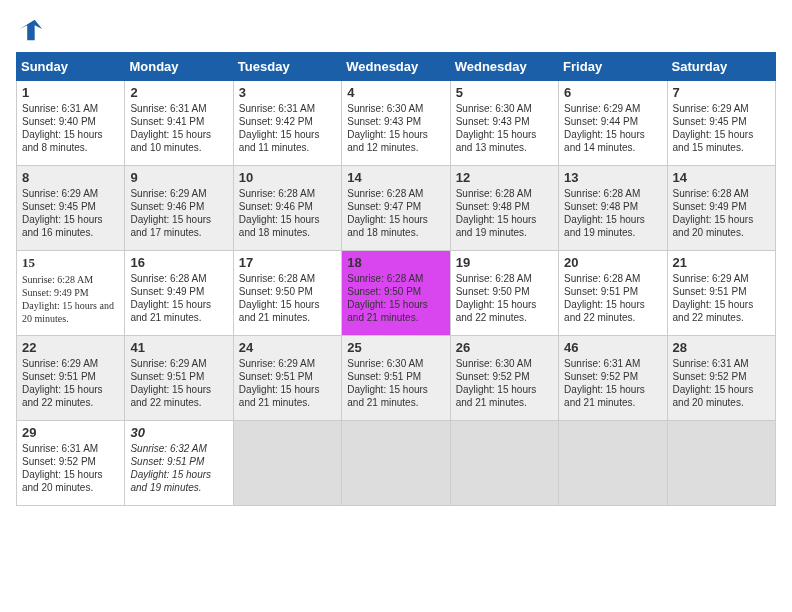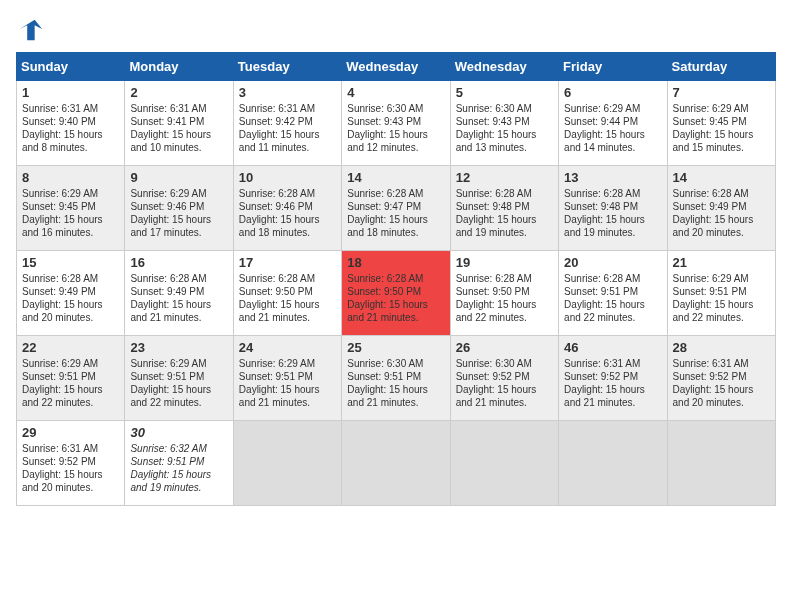--- a/index.html
+++ b/index.html
@@ -162,47 +162,47 @@
 Sunset: 9:48 PM
 Daylight: 15 hours and 19 minutes.</span></td>
         <td style="background: rgb(238, 238, 238);"><span class="day-number">13</span><span class="cell-text" style="white-space: pre-wrap;">Sunrise: 6:28 AM
 Sunset: 9:48 PM
 Daylight: 15 hours and 19 minutes.</span></td>
         <td style="background: rgb(238, 238, 238);"><span class="day-number">14</span><span class="cell-text" style="white-space: pre-wrap;">Sunrise: 6:28 AM
 Sunset: 9:49 PM
 Daylight: 15 hours and 20 minutes.</span></td>
       </tr>
       <tr>
-        <td style="background: rgb(255, 255, 255);"><span class="day-number">15</span><span class="cell-text" style="white-space: pre-wrap;">Sunrise: 6:28 AM
+        <td style="background: rgb(255, 255, 255); font-family: Liberation Serif, serif;"><span class="day-number">15</span><span class="cell-text" style="white-space: pre-wrap;">Sunrise: 6:28 AM
 Sunset: 9:49 PM
 Daylight: 15 hours and 20 minutes.</span></td>
         <td style="background: rgb(255, 255, 255);"><span class="day-number">16</span><span class="cell-text" style="white-space: pre-wrap;">Sunrise: 6:28 AM
 Sunset: 9:49 PM
 Daylight: 15 hours and 21 minutes.</span></td>
         <td style="background: rgb(255, 255, 255);"><span class="day-number">17</span><span class="cell-text" style="white-space: pre-wrap;">Sunrise: 6:28 AM
 Sunset: 9:50 PM
 Daylight: 15 hours and 21 minutes.</span></td>
-        <td style="background: #ef4444;"><span class="day-number">18</span><span class="cell-text" style="white-space: pre-wrap;">Sunrise: 6:28 AM
+        <td style="background: #d946ef;"><span class="day-number">18</span><span class="cell-text" style="white-space: pre-wrap;">Sunrise: 6:28 AM
 Sunset: 9:50 PM
 Daylight: 15 hours and 21 minutes.</span></td>
         <td style="background: rgb(255, 255, 255);"><span class="day-number">19</span><span class="cell-text" style="white-space: pre-wrap;">Sunrise: 6:28 AM
 Sunset: 9:50 PM
 Daylight: 15 hours and 22 minutes.</span></td>
         <td style="background: rgb(255, 255, 255);"><span class="day-number">20</span><span class="cell-text" style="white-space: pre-wrap;">Sunrise: 6:28 AM
 Sunset: 9:51 PM
 Daylight: 15 hours and 22 minutes.</span></td>
         <td style="background: rgb(255, 255, 255);"><span class="day-number">21</span><span class="cell-text" style="white-space: pre-wrap;">Sunrise: 6:29 AM
 Sunset: 9:51 PM
 Daylight: 15 hours and 22 minutes.</span></td>
       </tr>
       <tr>
         <td style="background: rgb(238, 238, 238); margin-top: 16px;"><span class="day-number">22</span><span class="cell-text" style="white-space: pre-wrap;">Sunrise: 6:29 AM
 Sunset: 9:51 PM
 Daylight: 15 hours and 22 minutes.</span></td>
-        <td style="background: rgb(238, 238, 238);"><span class="day-number">23</span><span class="cell-text" style="white-space: pre-wrap;">Sunrise: 6:29 AM
+        <td style="background: rgb(238, 238, 238);"><span class="day-number">41</span><span class="cell-text" style="white-space: pre-wrap;">Sunrise: 6:29 AM
 Sunset: 9:51 PM
 Daylight: 15 hours and 22 minutes.</span></td>
         <td style="background: rgb(238, 238, 238);"><span class="day-number">24</span><span class="cell-text" style="white-space: pre-wrap;">Sunrise: 6:29 AM
 Sunset: 9:51 PM
 Daylight: 15 hours and 21 minutes.</span></td>
         <td style="background: rgb(238, 238, 238);"><span class="day-number">25</span><span class="cell-text" style="white-space: pre-wrap;">Sunrise: 6:30 AM
 Sunset: 9:51 PM
 Daylight: 15 hours and 21 minutes.</span></td>
         <td style="background: rgb(238, 238, 238);"><span class="day-number">26</span><span class="cell-text" style="white-space: pre-wrap;">Sunrise: 6:30 AM
 Sunset: 9:52 PM

